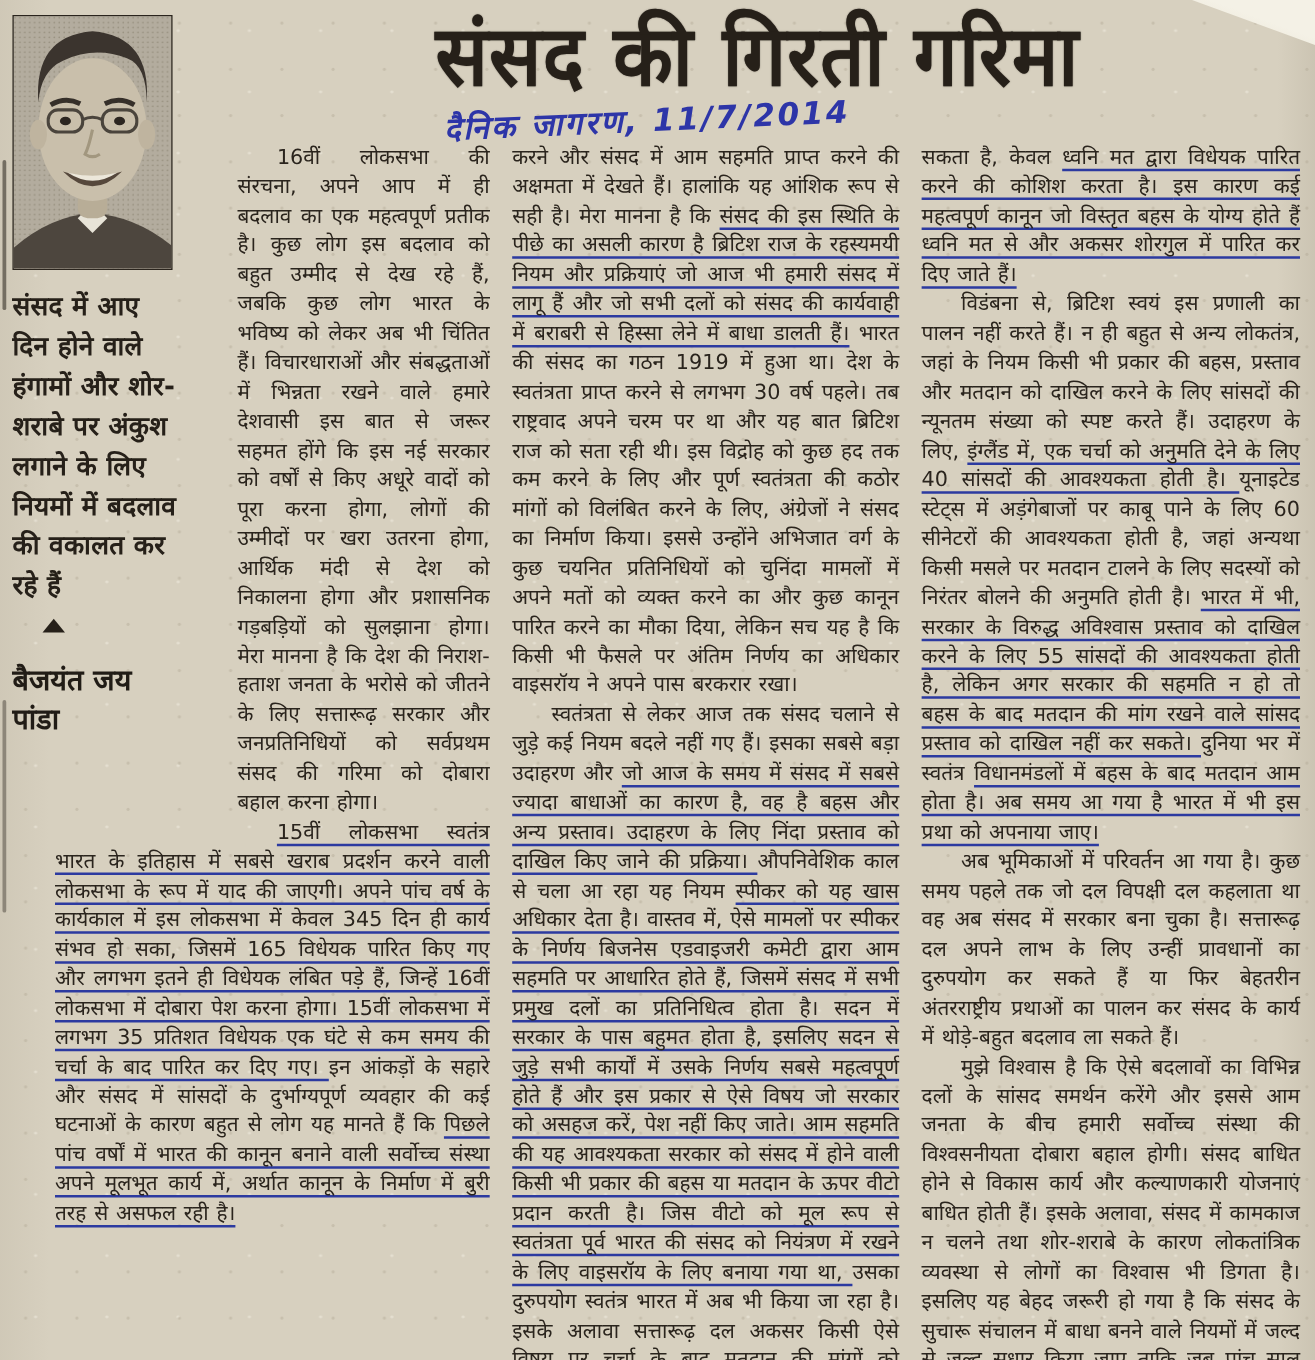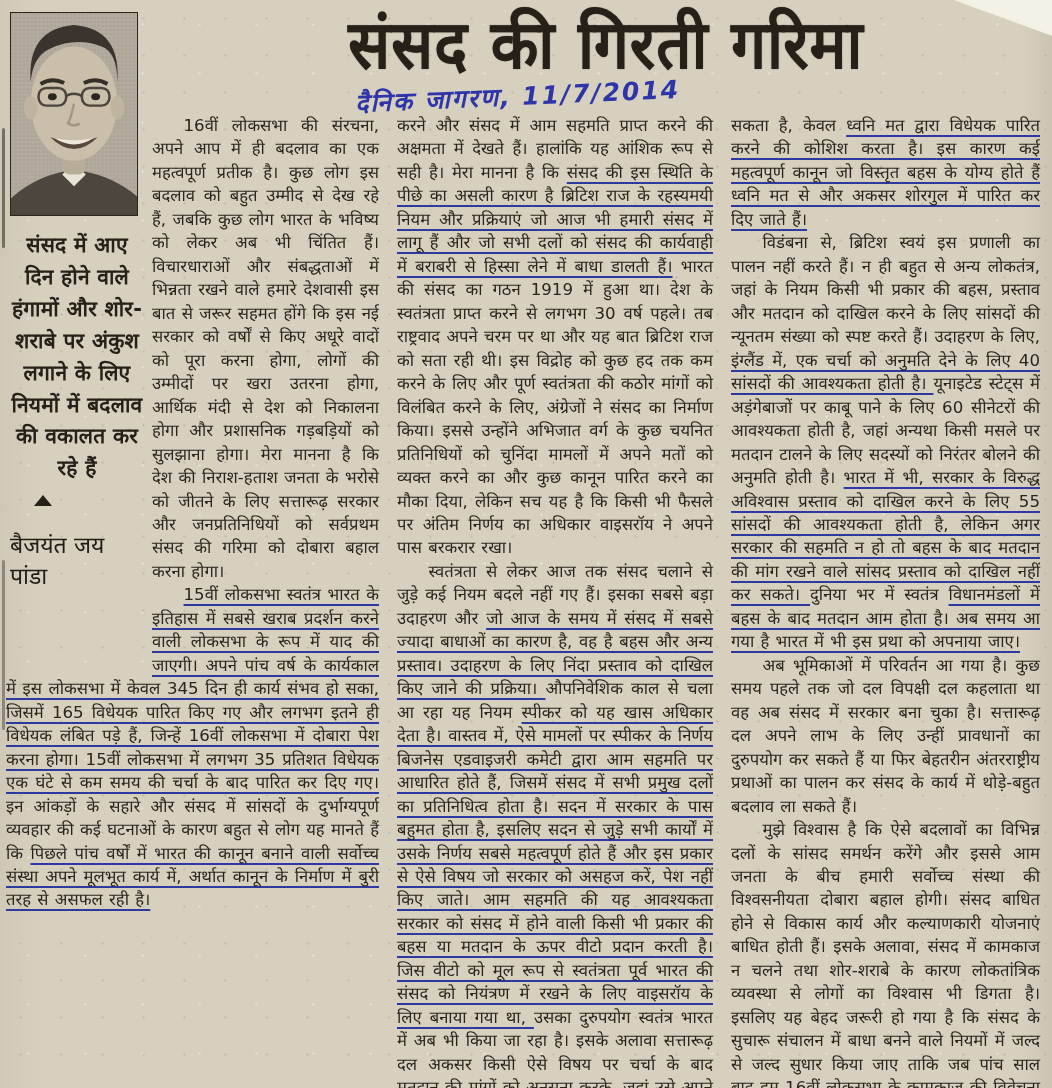--- a/index.html
+++ b/index.html
@@ -41,33 +41,33 @@
   }
 
   
   .author-panel { position:absolute; left:10px; top:12px; width:134px; }
   .author-photo {
     width:128px; height:204px; border:1px solid #2a241d;
     display:block; background:#b6afa1;
   }
   .pull-quote {
     margin-top:14px; font-size:21px; line-height:1.52; font-weight:700;
-    color:#262019; letter-spacing:.2px;text-align:center;
+    color:#262019; letter-spacing:.2px;
   }
   .pointer-up {
     width:0; height:0; margin:10px 0 2px 24px;
     border-left:9px solid transparent; border-right:9px solid transparent;
     border-bottom:11px solid #262019;
   }
-  .byline { font-size:23px; font-weight:400; line-height:1.35; color:#211c16;margin-top:24px; }
+  .byline { font-size:23px; font-weight:700; line-height:1.35; color:#211c16;margin-top:24px; }
 
   
   .columns { position:absolute; left:0; top:112px; right:0; bottom:0; display:flex; }
   .col { padding:2px 9px 0 9px; }
-  .col-1 { width:388px; padding-left:6px; }
+  .col-1 { width:388px; padding-left:24px;margin-left:20px; }
   .col-2 { width:334px; }
   .col-3 { width:330px; padding-right:12px; }
 
   .sidebar-spacer { float:left; width:146px; height:556px; }
 
   .para {
     font-size:16.6px; line-height:1.415; text-align:justify;
     color:#2a241d; word-spacing:1px;
   }
   .para.indent { text-indent:1.9em; }

